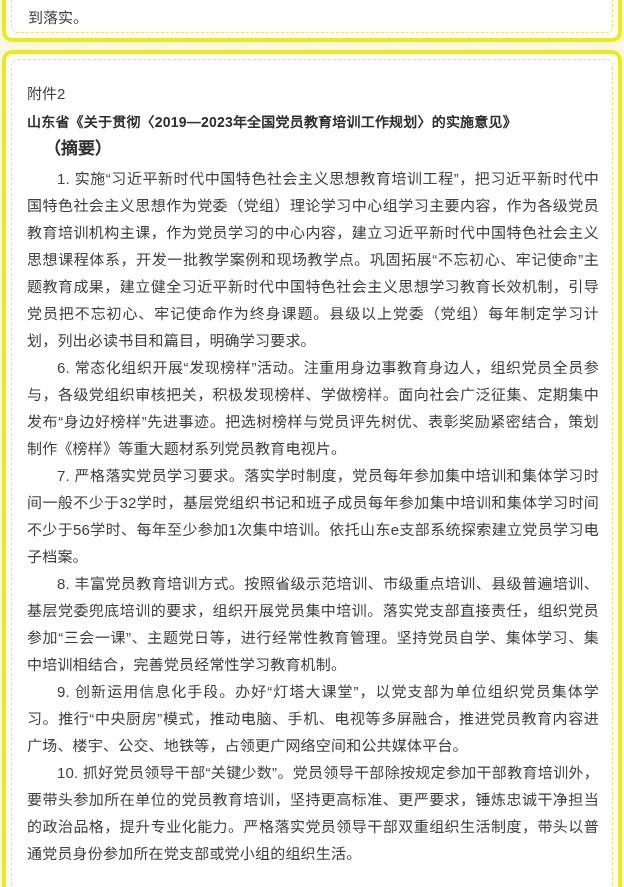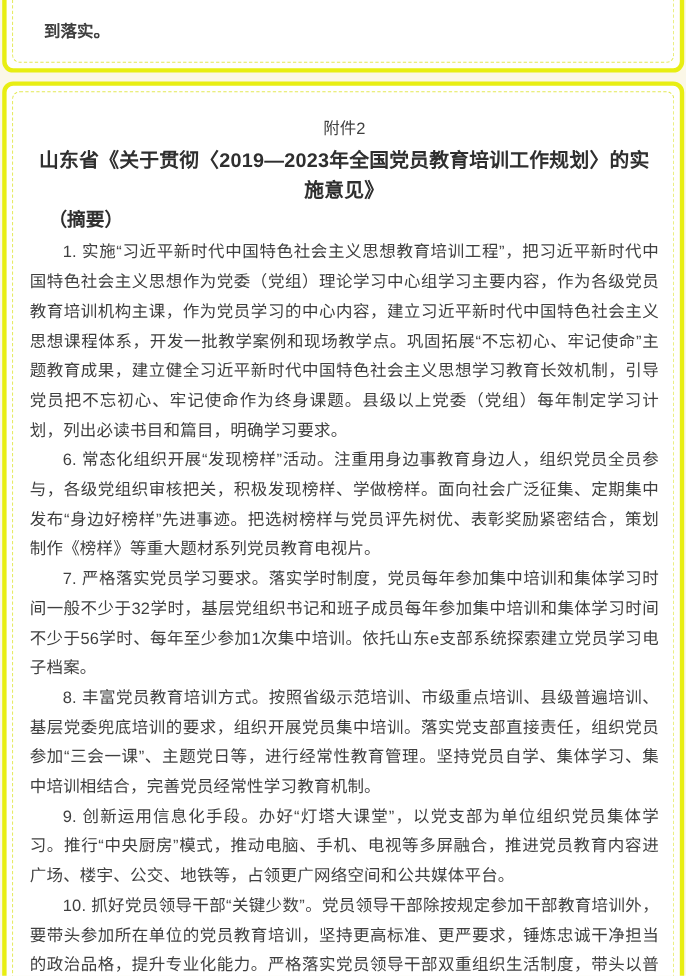--- a/index.html
+++ b/index.html
@@ -27,44 +27,41 @@
   }
   .card-inner {
     border: 1px dashed var(--dash-yellow);
     border-radius: 7px;
     margin: 5px;
   }
   
   .card-prev { margin-top: -63px; }
   .card-prev .card-inner { padding: 60px 14px 3px 16px; }
   .prev-text {
-    margin: 12px;
+    margin: 0;
     font-size: 15px;
     line-height: 22px;
     color: var(--text-body);
-    font-weight: bold;
   }
   
   .card-main { margin-top: 8px; height: 1200px; }
   .card-main .card-inner { padding: 22px 13px 20px 15px; height: 100%; }
   .attach-label {
     margin: 0;
     font-size: 15px;
     line-height: 24px;
     color: var(--text-body);
-    text-align: center;
   }
   .doc-title {
     margin: 3px 0 0 0;
-    font-size: 18px;
+    font-size: 14px;
     line-height: 27px;
     font-weight: bold;
     color: var(--text-title);
     letter-spacing: 0.2px;
-    text-align: center;
   }
   .doc-subtitle {
     margin: 0 0 3px 10px;
     padding-left: 7px;
     font-size: 17px;
     line-height: 26px;
     font-weight: bold;
     color: var(--text-title);
   }
   .doc-body { margin: 0; }

